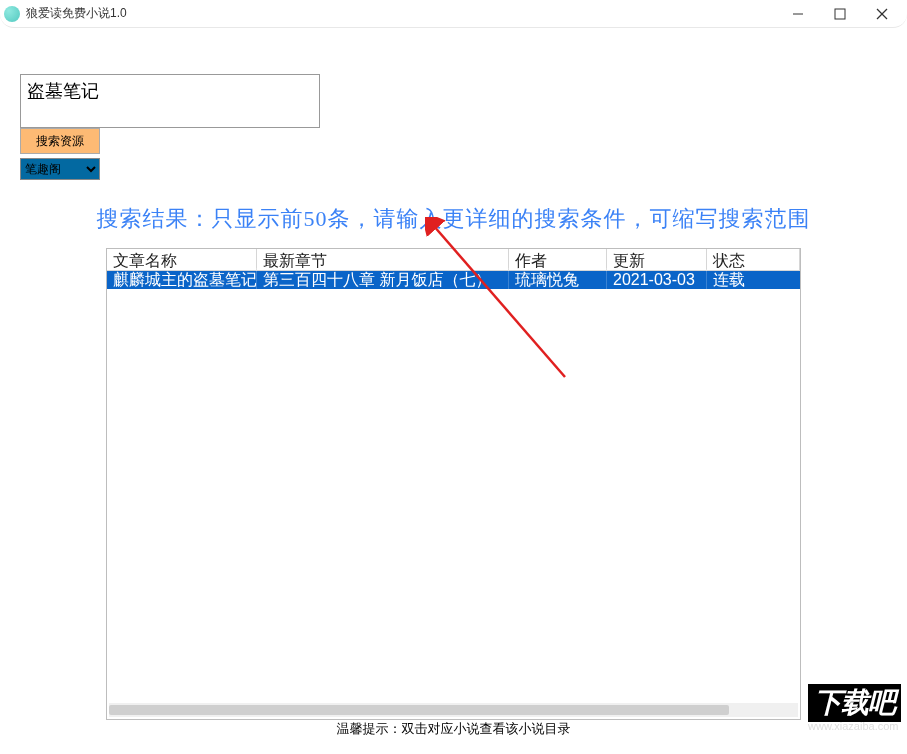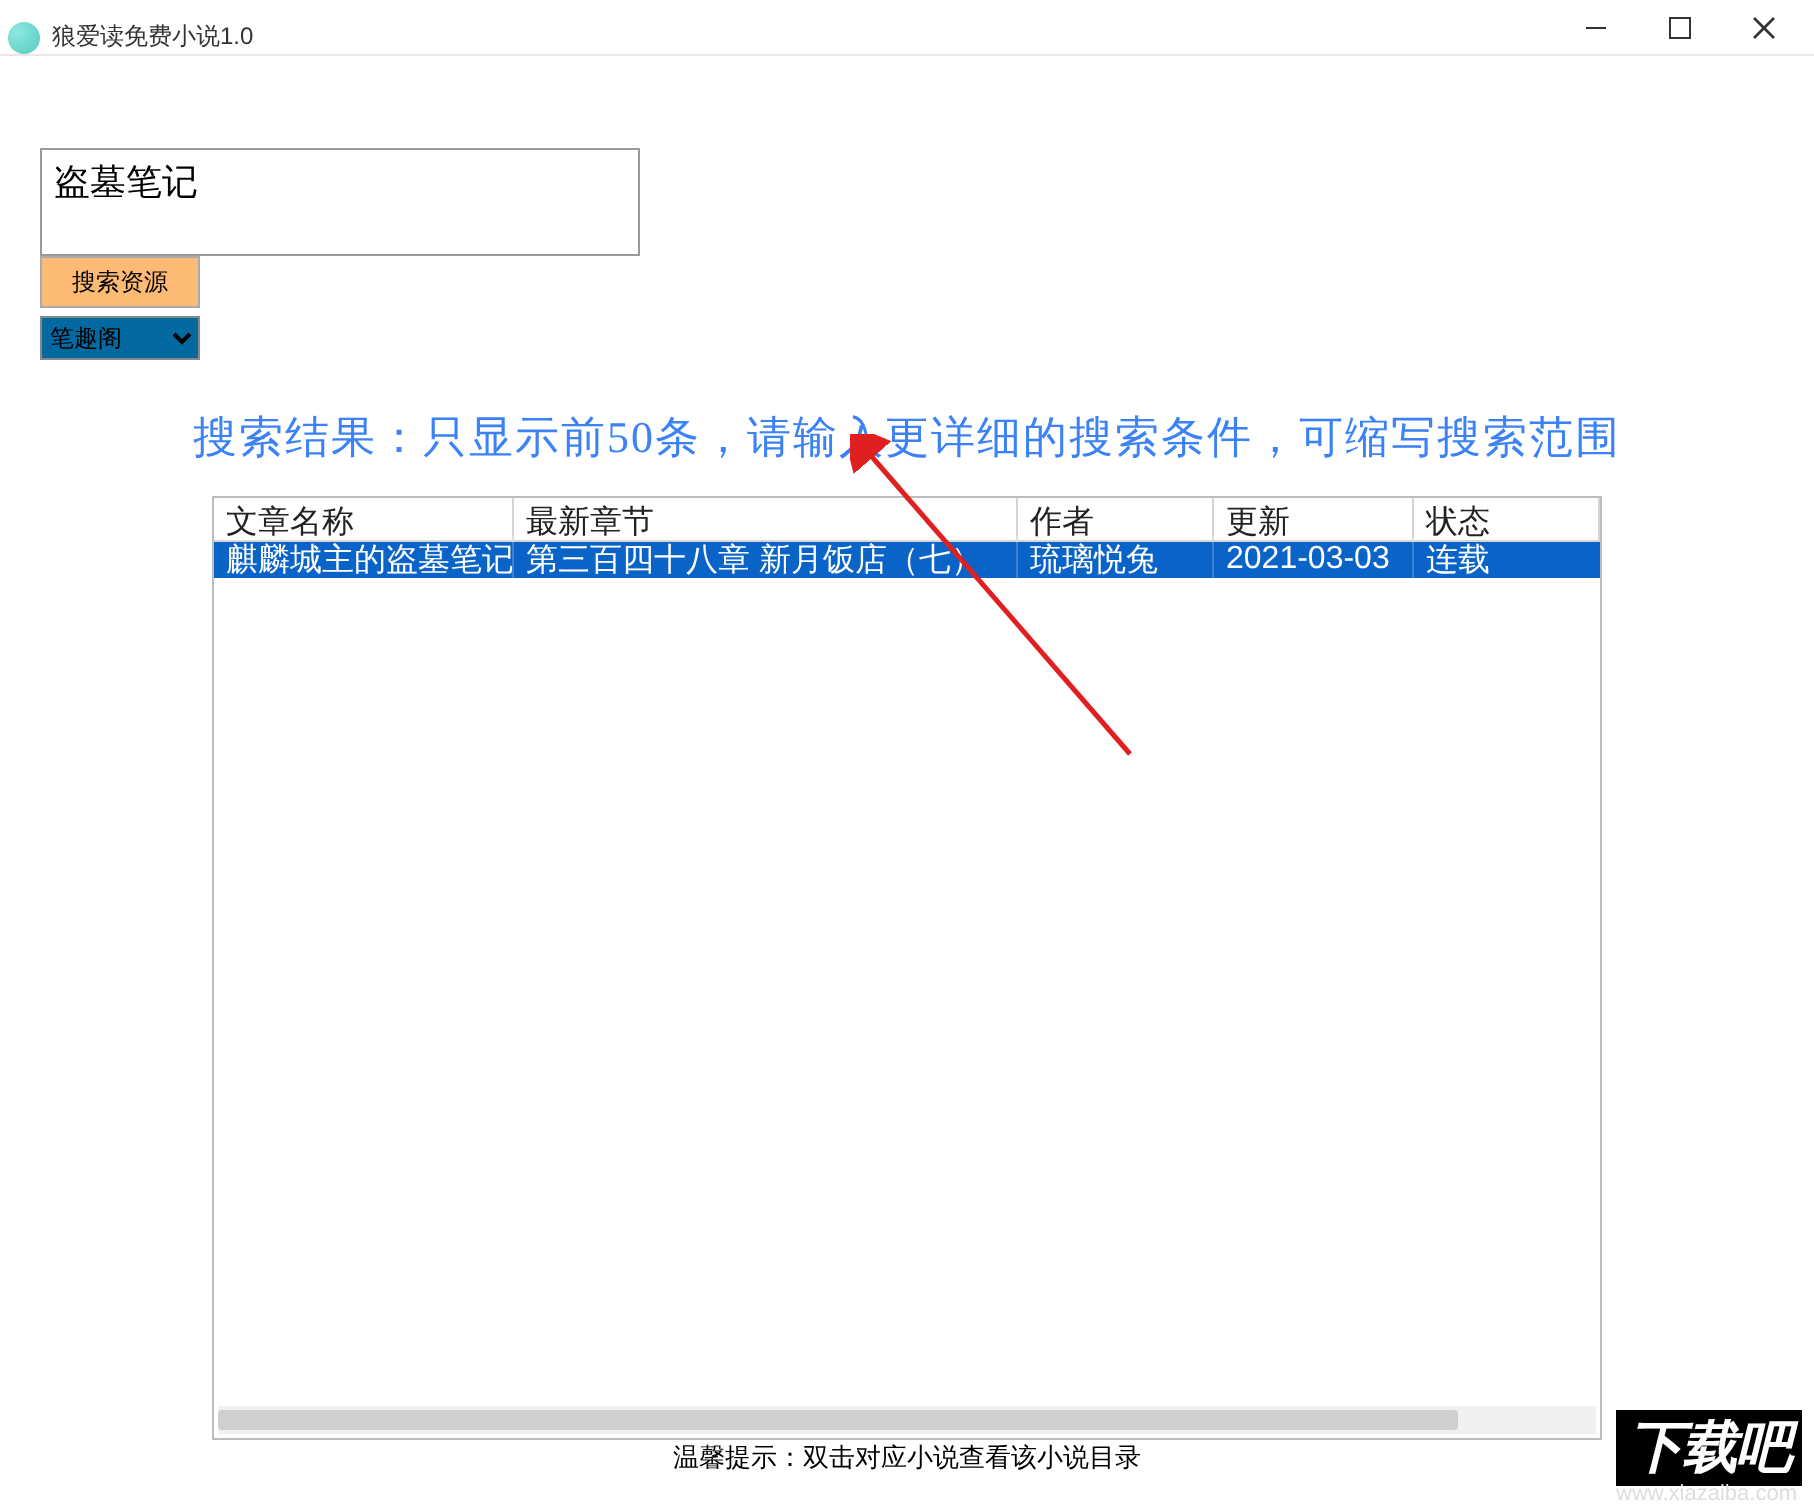--- a/index.html
+++ b/index.html
@@ -8,23 +8,24 @@
   font-size: 12px;
   background: #fff;
   width: 907px;
   height: 754px;
   overflow: hidden;
   position: relative;
 }
 .titlebar {
   height: 28px;
   display: flex;
-  align-items: flex-end;
+  align-items: center;
   border-bottom: 1px solid #e8e8e8;
   padding: 0 4px;
+  border-radius: 14px;
 }
 .titlebar .icon {
   width: 16px; height: 16px;
   border-radius: 50%;
   background: radial-gradient(circle at 30% 30%, #8fe9e0, #53c9c0);
   margin-right: 6px;
   display: inline-block;
 }
 .titlebar .title { flex: 1; font-size: 12px; color: #333; }
 .winbtn {
@@ -137,21 +138,21 @@
   border-radius: 2px;
 }
 .tip-bottom {
   text-align: center;
   font-size: 13px;
   font-family: "SimSun", serif;
 }
 .watermark {
   position: absolute;
   right: 6px;
-  bottom: 1px;
+  bottom: 22px;
   color: #fff;
   font-family: Arial, sans-serif;
 }
 .watermark .big {
   font-size: 28px;
   font-weight: bold;
   background: #000;
   padding: 0 6px;
   display: inline-block;
   font-style: italic;

